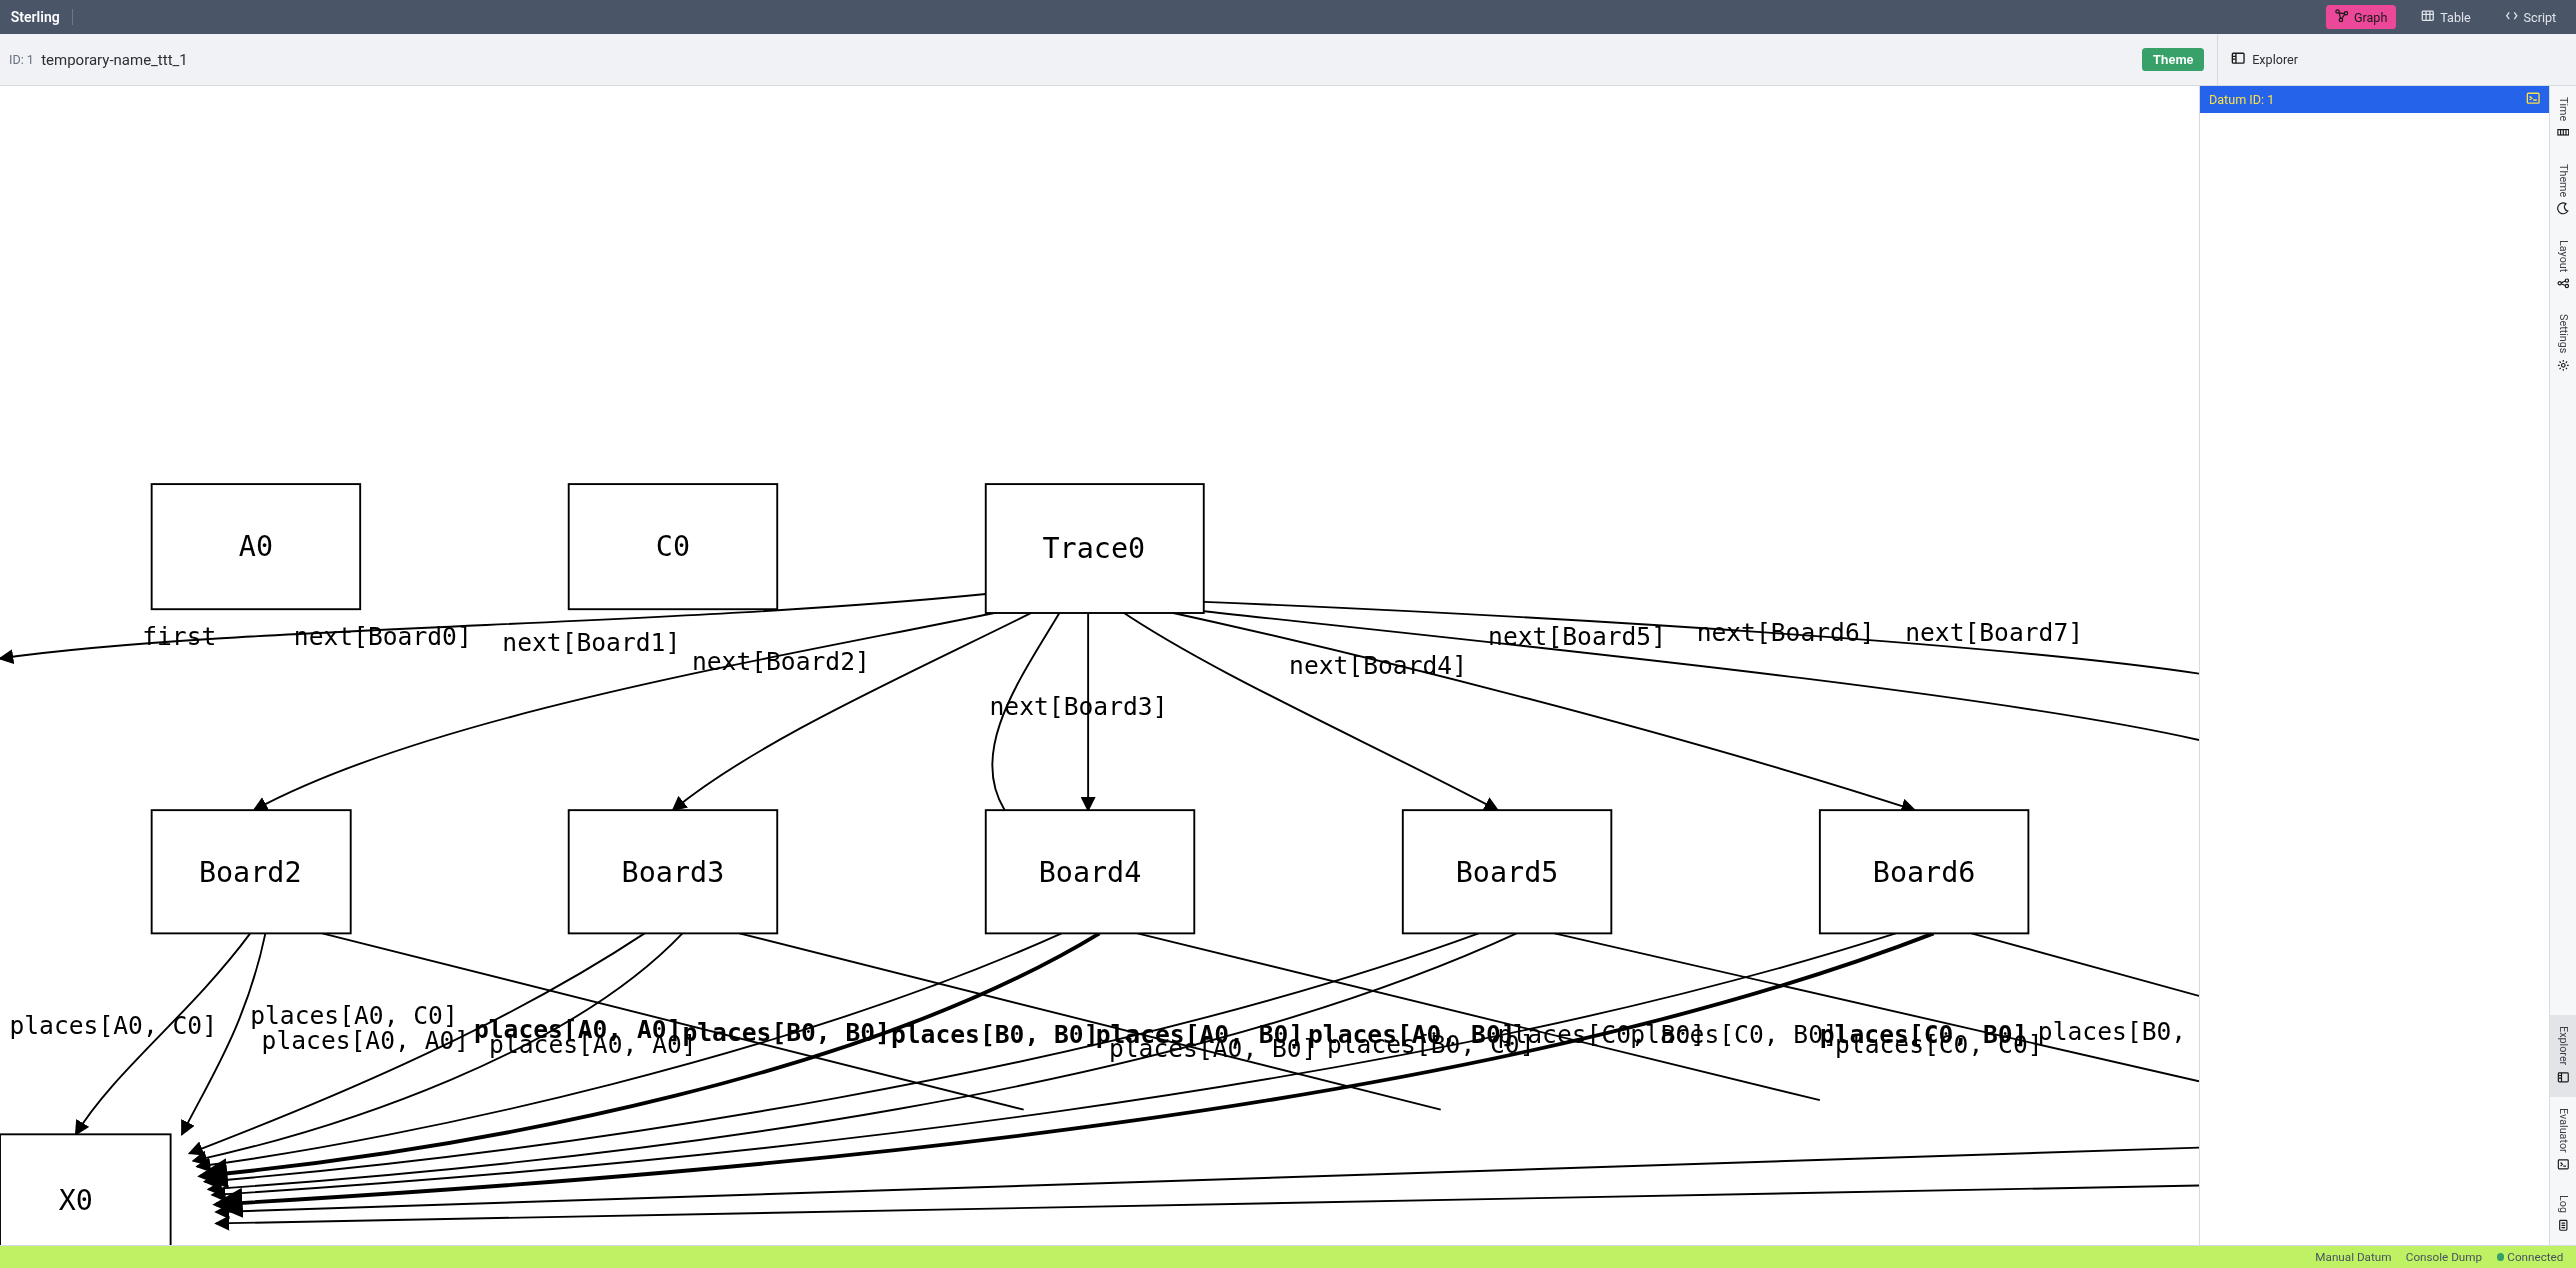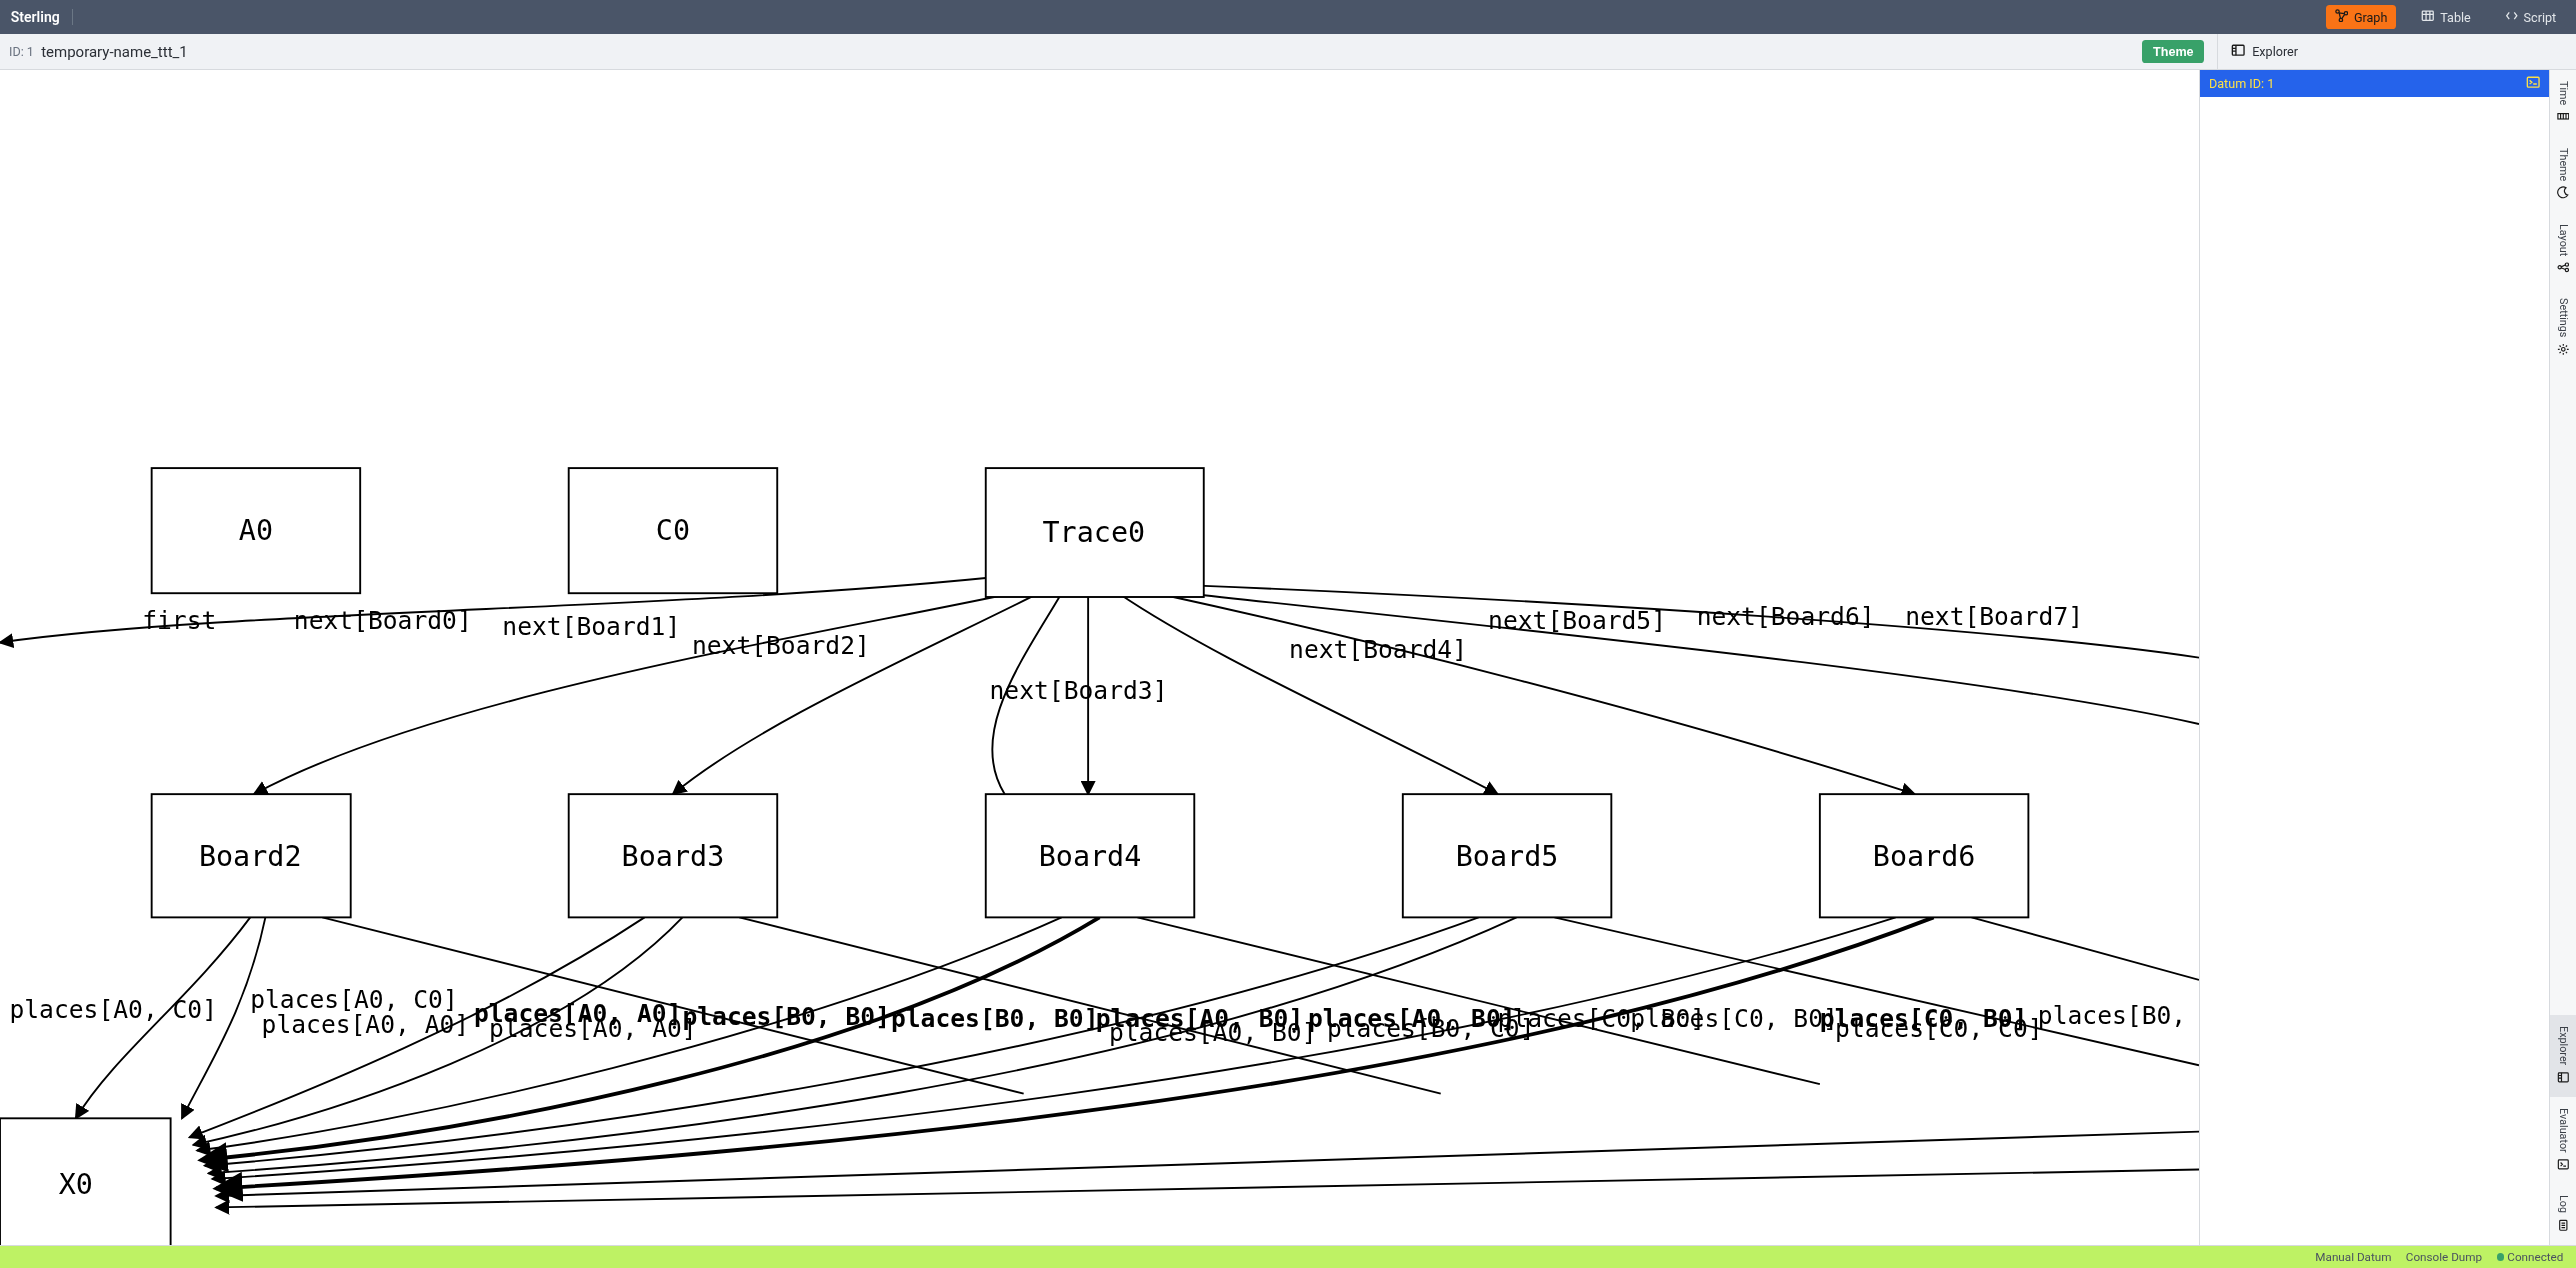--- a/index.html
+++ b/index.html
@@ -39,29 +39,29 @@
       display: inline-flex;
       align-items: center;
       gap: 5.4px;
       color: #e2e6ea;
       cursor: pointer;
       padding: 3.6px 9px;
       border-radius: 3.6px;
       font-size: 12.6px;
     }
     .navbar-tab.active {
-      background: #f97316;
+      background: #ec4899;
       color: #1a1a1a;
     }
     .navbar-tab svg { width: 13.5px; height: 13.5px; }
     
     .subheader {
       background: #f0f2f5;
       border-bottom: 0.9px solid #d7dade;
-      height: 36px;
+      height: 52px;
       display: flex;
       align-items: center;
       padding: 0 9px;
       flex-shrink: 0;
     }
     .sub-left {
       display: flex;
       align-items: center;
       gap: 7.2px;
     }

